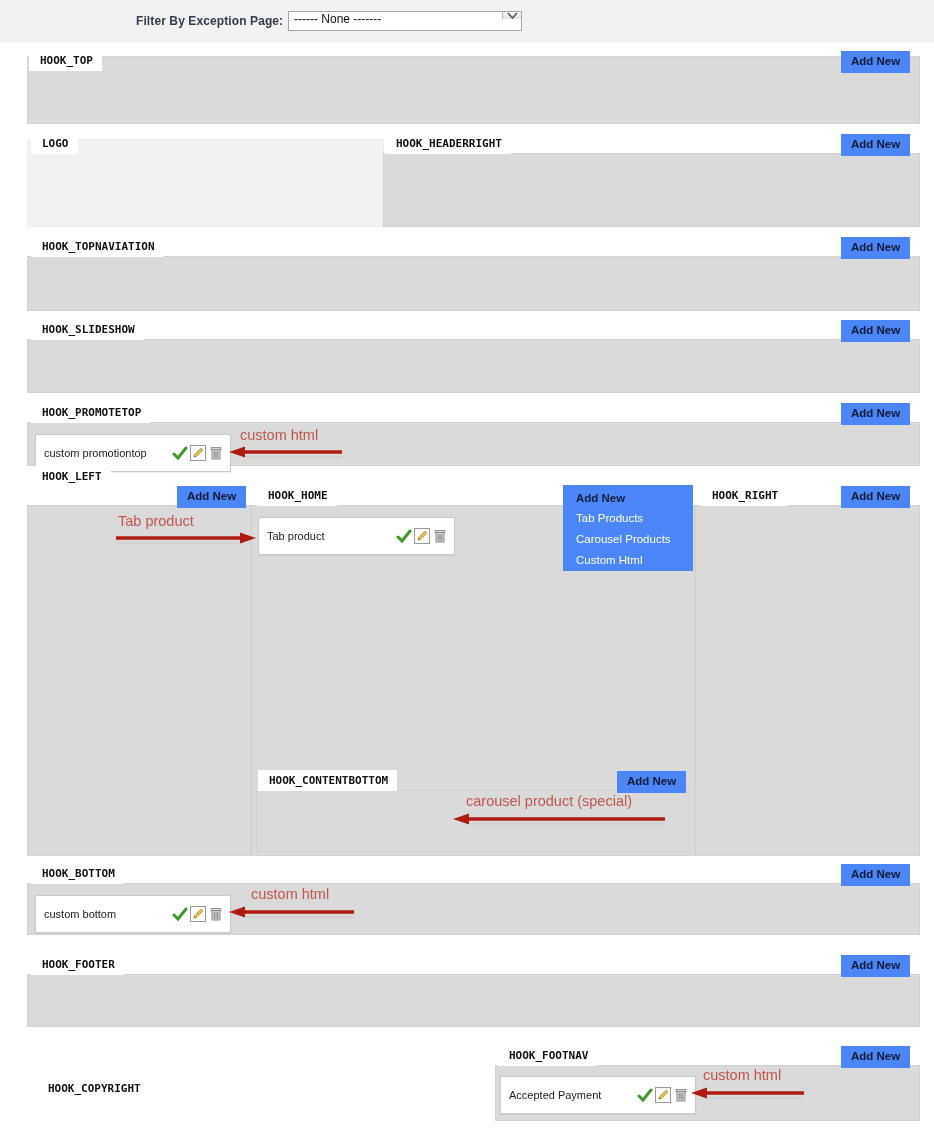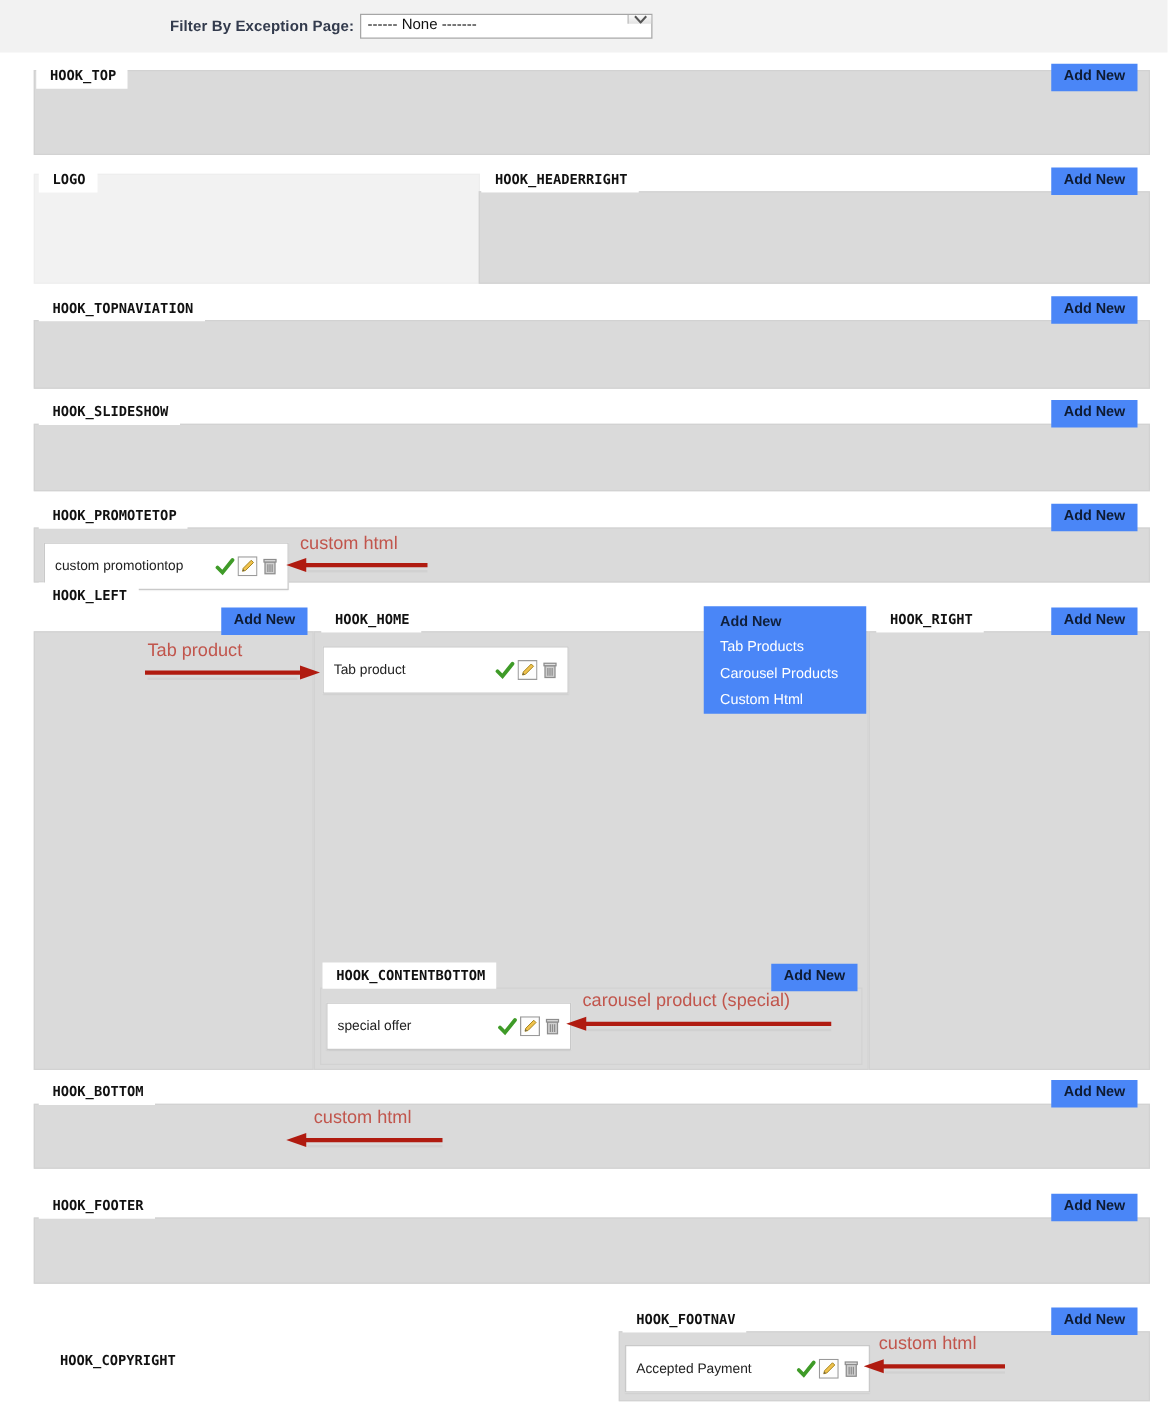--- a/index.html
+++ b/index.html
@@ -246,59 +246,59 @@
       <path d="M2 8 L127 8" stroke="#b01b10" stroke-width="3.4"></path>
       <path d="M142 8 L126 2.4 L126 13.6 Z" fill="#b01b10"></path>
       <path d="M4 13 L124 13" stroke="#cfcfcf" stroke-width="2" opacity="0.75"></path>
     </svg>
   </div>
 
   <div class="hook" style="left:256px; top:790px; width:434px; height:62px;"></div>
   <div class="hook-label" style="left:258px; top:770px;">HOOK_CONTENTBOTTOM</div>
   <button class="addnew" style="left:617px; top:771px;">Add New</button>
 
-  <div class="module" style="left:261px; top:802px; width:196px;">
-    <div class="module-name">special offer</div>
-    <div class="module-icons">
-      <span class="icon-btn">
-        <svg width="16" height="16" viewBox="0 0 16 16">
-            <path d="M2 9 L6 13 L14 3" fill="none" stroke="#3f9b28" stroke-width="3" stroke-linecap="round"></path>
-          </svg>
-      </span>
-      <span class="icon-btn">
-        <svg width="16" height="16" viewBox="0 0 16 16">
-            <rect x="0.5" y="0.5" width="15" height="15" fill="#fdfdfd" stroke="#9a9a9a"></rect>
-            <path d="M4 12 L4.6 9.6 L11 3.2 L12.8 5 L6.4 11.4 Z" fill="#f0c14b" stroke="#a5861f" stroke-width="0.8"></path>
-            <path d="M4 12 L5.6 11.4 L4.6 10.4 Z" fill="#555"></path>
-          </svg>
-      </span>
-      <span class="icon-btn">
-        <svg width="16" height="16" viewBox="0 0 16 16">
-            <rect x="4" y="4.5" width="8" height="9.5" fill="#cfcfcf" stroke="#8d8d8d"></rect>
-            <rect x="3.2" y="2.6" width="9.6" height="2" fill="#e0e0e0" stroke="#8d8d8d"></rect>
-            <line x1="6.3" y1="6.3" x2="6.3" y2="12.6" stroke="#8d8d8d"></line>
-            <line x1="8" y1="6.3" x2="8" y2="12.6" stroke="#8d8d8d"></line>
-            <line x1="9.7" y1="6.3" x2="9.7" y2="12.6" stroke="#8d8d8d"></line>
-          </svg>
-      </span>
-    </div>
-  </div>
   <div class="anno-text" style="left:466px; top:793px;">carousel product (special)</div>
   <div class="anno-arrow" style="left:452px; top:811px;">
     <svg width="215" height="16" viewBox="0 0 215 16">
       <path d="M16 8 L213 8" stroke="#b01b10" stroke-width="3.4"></path>
       <path d="M1 8 L17 2.4 L17 13.6 Z" fill="#b01b10"></path>
       <path d="M18 13 L213 13" stroke="#cfcfcf" stroke-width="2" opacity="0.75"></path>
     </svg>
   </div>
 
   <div class="hook" style="left:27px; top:883px; width:893px; height:52px;"></div>
   <div class="hook-label" style="left:31px; top:863px;">HOOK_BOTTOM</div>
   <button class="addnew" style="left:841px; top:864px;">Add New</button>
 
+  <div class="module" style="left:35px; top:895px; width:196px;">
+    <div class="module-name">custom bottom</div>
+    <div class="module-icons">
+      <span class="icon-btn">
+        <svg width="16" height="16" viewBox="0 0 16 16">
+            <path d="M2 9 L6 13 L14 3" fill="none" stroke="#3f9b28" stroke-width="3" stroke-linecap="round"></path>
+          </svg>
+      </span>
+      <span class="icon-btn">
+        <svg width="16" height="16" viewBox="0 0 16 16">
+            <rect x="0.5" y="0.5" width="15" height="15" fill="#fdfdfd" stroke="#9a9a9a"></rect>
+            <path d="M4 12 L4.6 9.6 L11 3.2 L12.8 5 L6.4 11.4 Z" fill="#f0c14b" stroke="#a5861f" stroke-width="0.8"></path>
+            <path d="M4 12 L5.6 11.4 L4.6 10.4 Z" fill="#555"></path>
+          </svg>
+      </span>
+      <span class="icon-btn">
+        <svg width="16" height="16" viewBox="0 0 16 16">
+            <rect x="4" y="4.5" width="8" height="9.5" fill="#cfcfcf" stroke="#8d8d8d"></rect>
+            <rect x="3.2" y="2.6" width="9.6" height="2" fill="#e0e0e0" stroke="#8d8d8d"></rect>
+            <line x1="6.3" y1="6.3" x2="6.3" y2="12.6" stroke="#8d8d8d"></line>
+            <line x1="8" y1="6.3" x2="8" y2="12.6" stroke="#8d8d8d"></line>
+            <line x1="9.7" y1="6.3" x2="9.7" y2="12.6" stroke="#8d8d8d"></line>
+          </svg>
+      </span>
+    </div>
+  </div>
   <div class="anno-text" style="left:251px; top:886px;">custom html</div>
   <div class="anno-arrow" style="left:228px; top:904px;">
     <svg width="128" height="16" viewBox="0 0 128 16">
       <path d="M16 8 L126 8" stroke="#b01b10" stroke-width="3.4"></path>
       <path d="M1 8 L17 2.4 L17 13.6 Z" fill="#b01b10"></path>
       <path d="M18 13 L126 13" stroke="#cfcfcf" stroke-width="2" opacity="0.75"></path>
     </svg>
   </div>
 
   <div class="hook" style="left:27px; top:974px; width:893px; height:53px;"></div>

